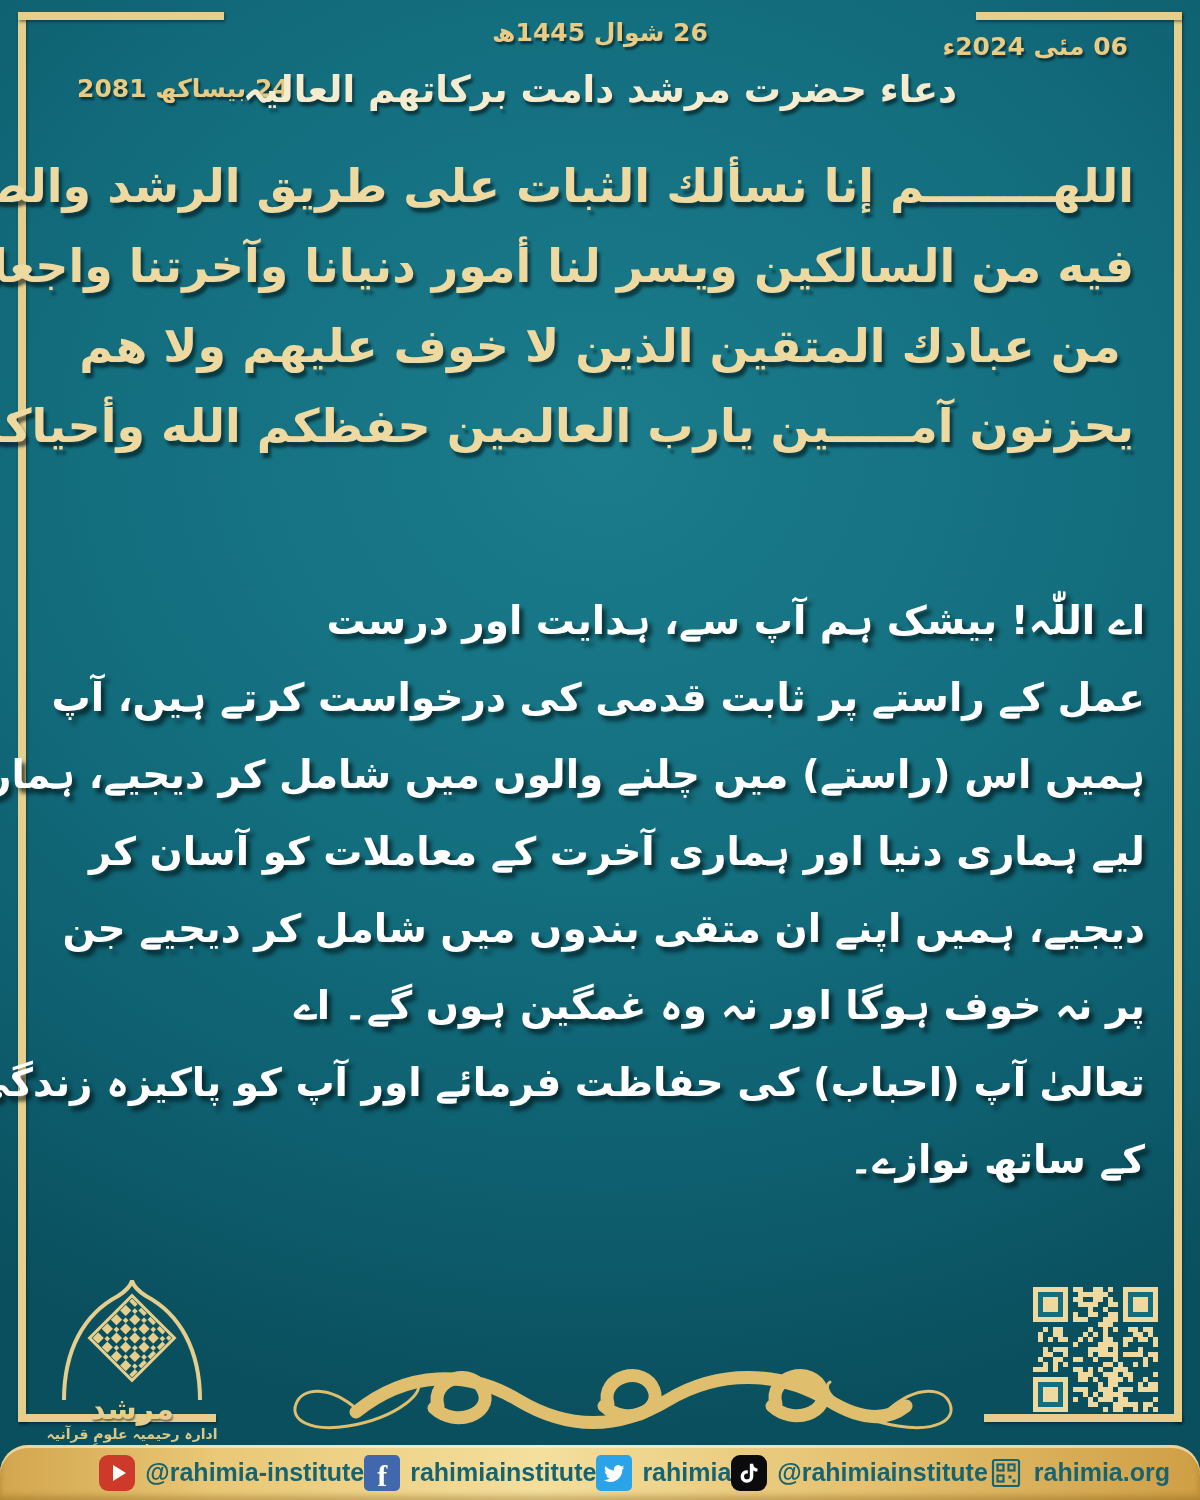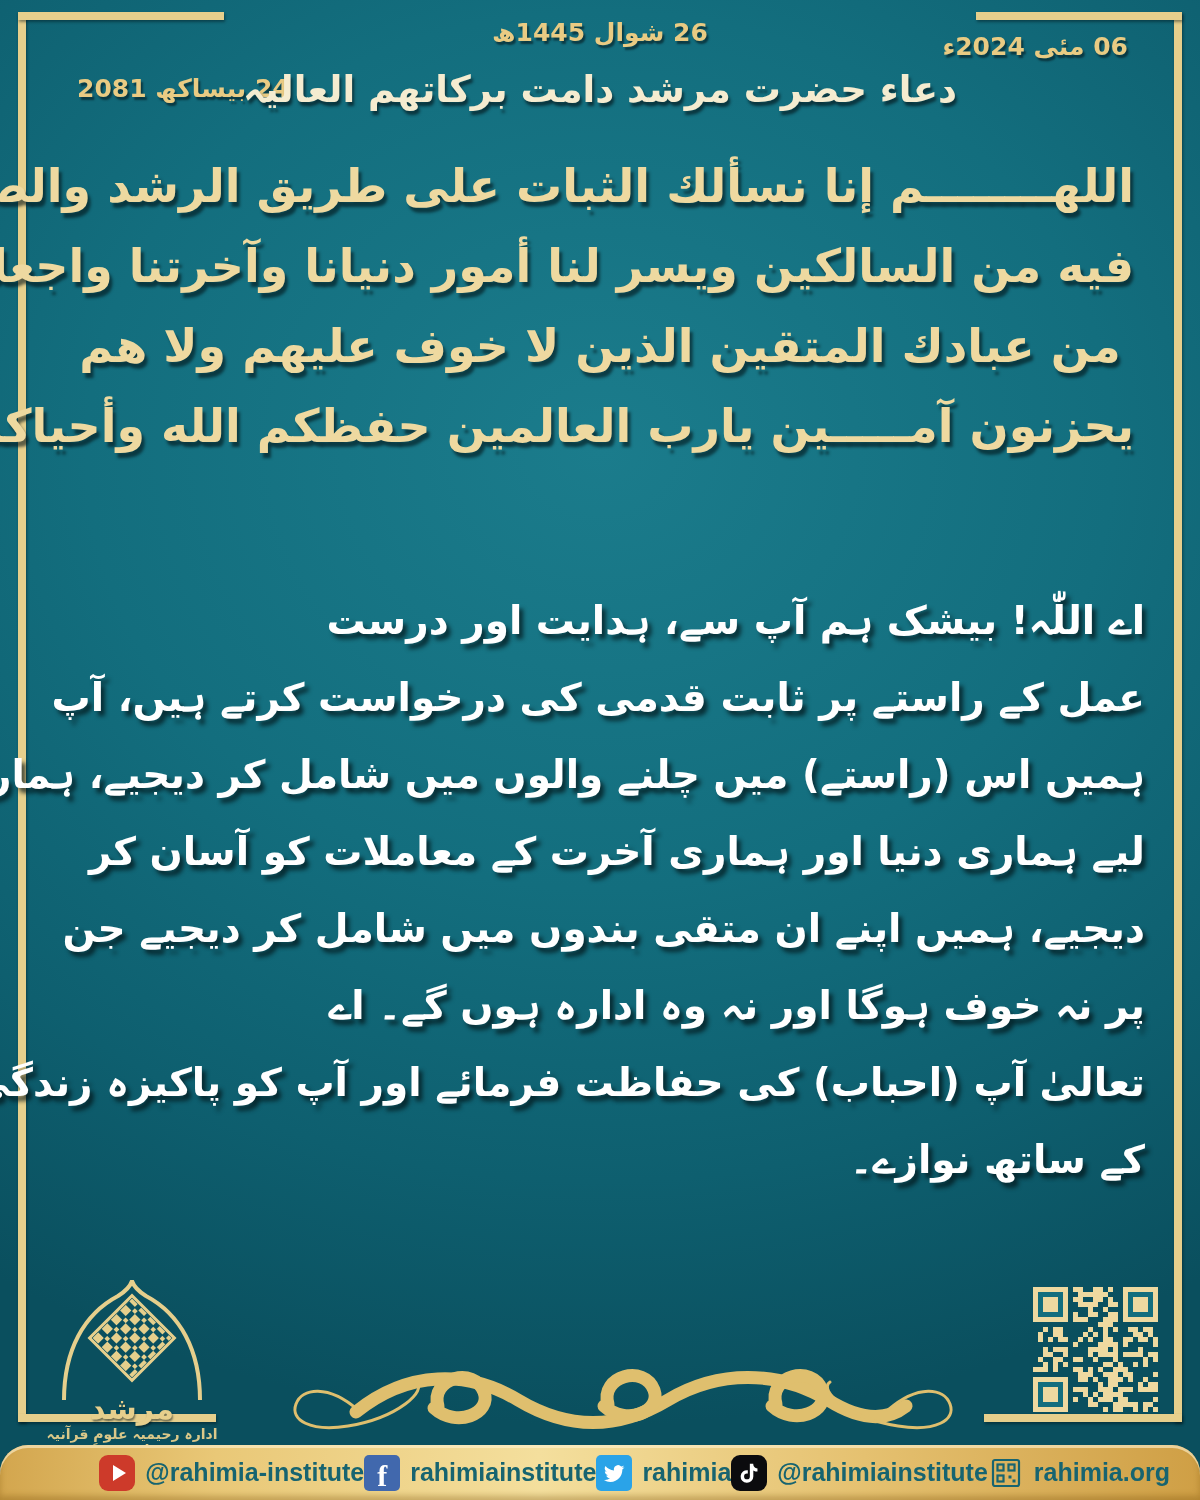--- a/index.html
+++ b/index.html
@@ -90,21 +90,21 @@
     <div class="line">من عبادك المتقين الذين لا خوف عليهم ولا هم</div>
     <div class="line">يحزنون آمـــــين يارب العالمين حفظكم الله وأحياكم حياة طيبة</div>
   </section>
 
   <section class="urdu" lang="ur">
     <div class="line">اے اللّٰہ! بیشک ہم آپ سے، ہدایت اور درست</div>
     <div class="line">عمل کے راستے پر ثابت قدمی کی درخواست کرتے ہیں، آپ</div>
     <div class="line">ہمیں اس (راستے) میں چلنے والوں میں شامل کر دیجیے، ہمارے</div>
     <div class="line">لیے ہماری دنیا اور ہماری آخرت کے معاملات کو آسان کر</div>
     <div class="line">دیجیے، ہمیں اپنے ان متقی بندوں میں شامل کر دیجیے جن</div>
-    <div class="line">پر نہ خوف ہوگا اور نہ وہ ادارہ ہوں گے۔ اے</div>
+    <div class="line">پر نہ خوف ہوگا اور نہ وہ غمگین ہوں گے۔ اے</div>
     <div class="line">تعالیٰ آپ (احباب) کی حفاظت فرمائے اور آپ کو پاکیزہ زندگی</div>
     <div class="line">کے ساتھ نوازے۔</div>
   </section>
 
   <div class="logo">
     <svg width="160" height="120" viewBox="0 0 160 120">
       <defs>
         <pattern id="kufic" width="13" height="13" patternUnits="userSpaceOnUse">
           <rect x="0" y="0" width="8" height="8" fill="#e6cf8c"></rect>
           <rect x="9" y="9" width="4" height="4" fill="#e6cf8c"></rect>

